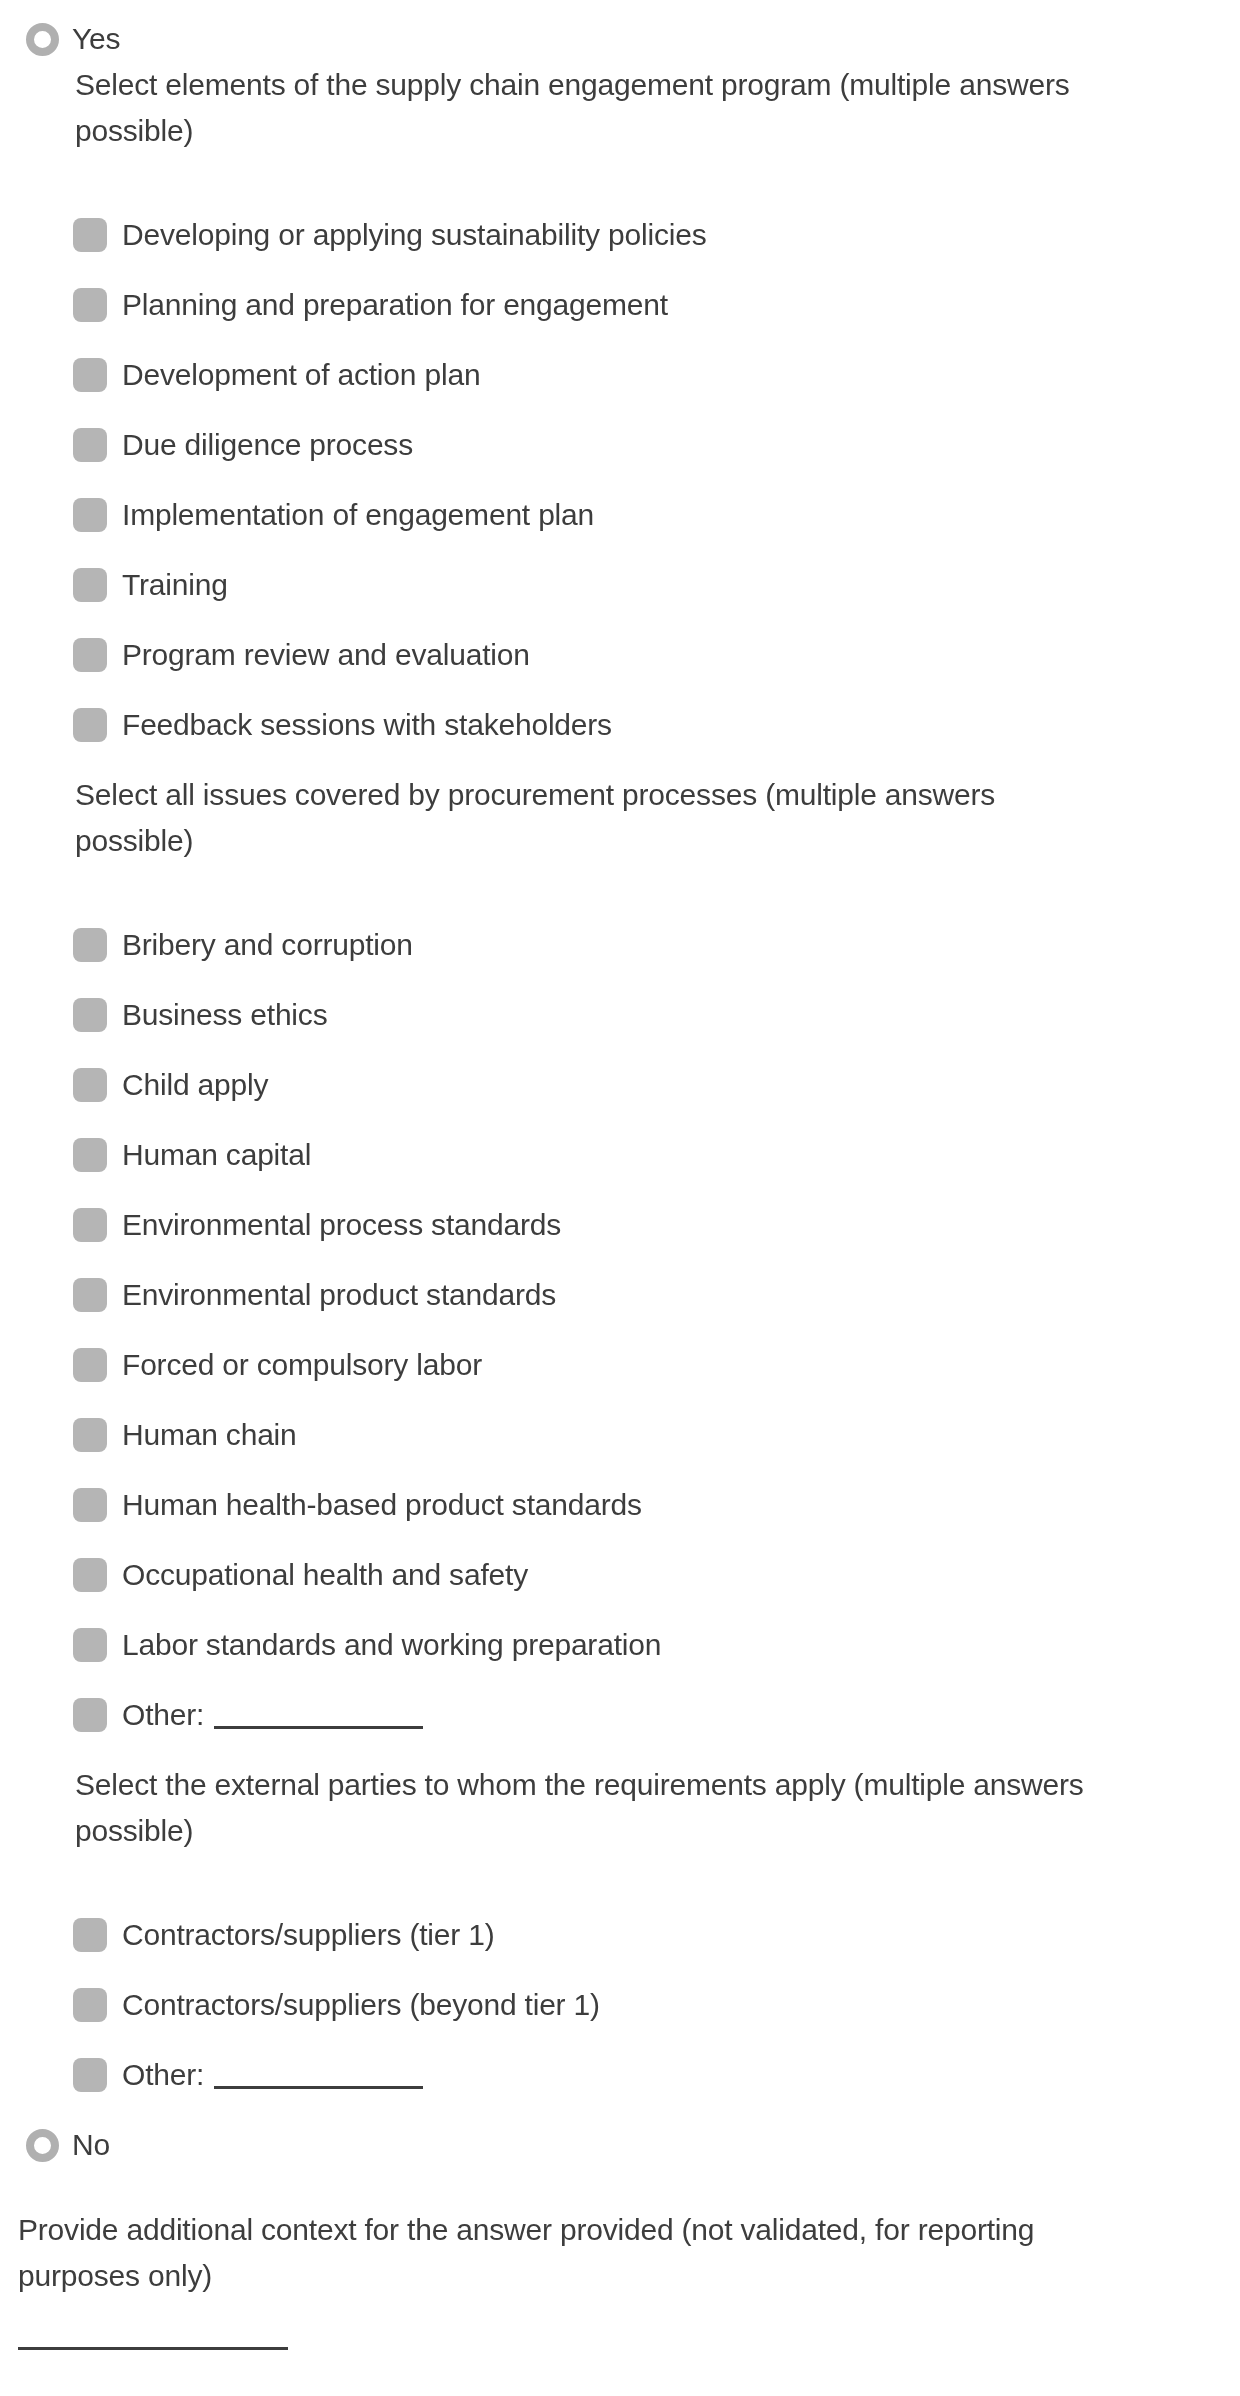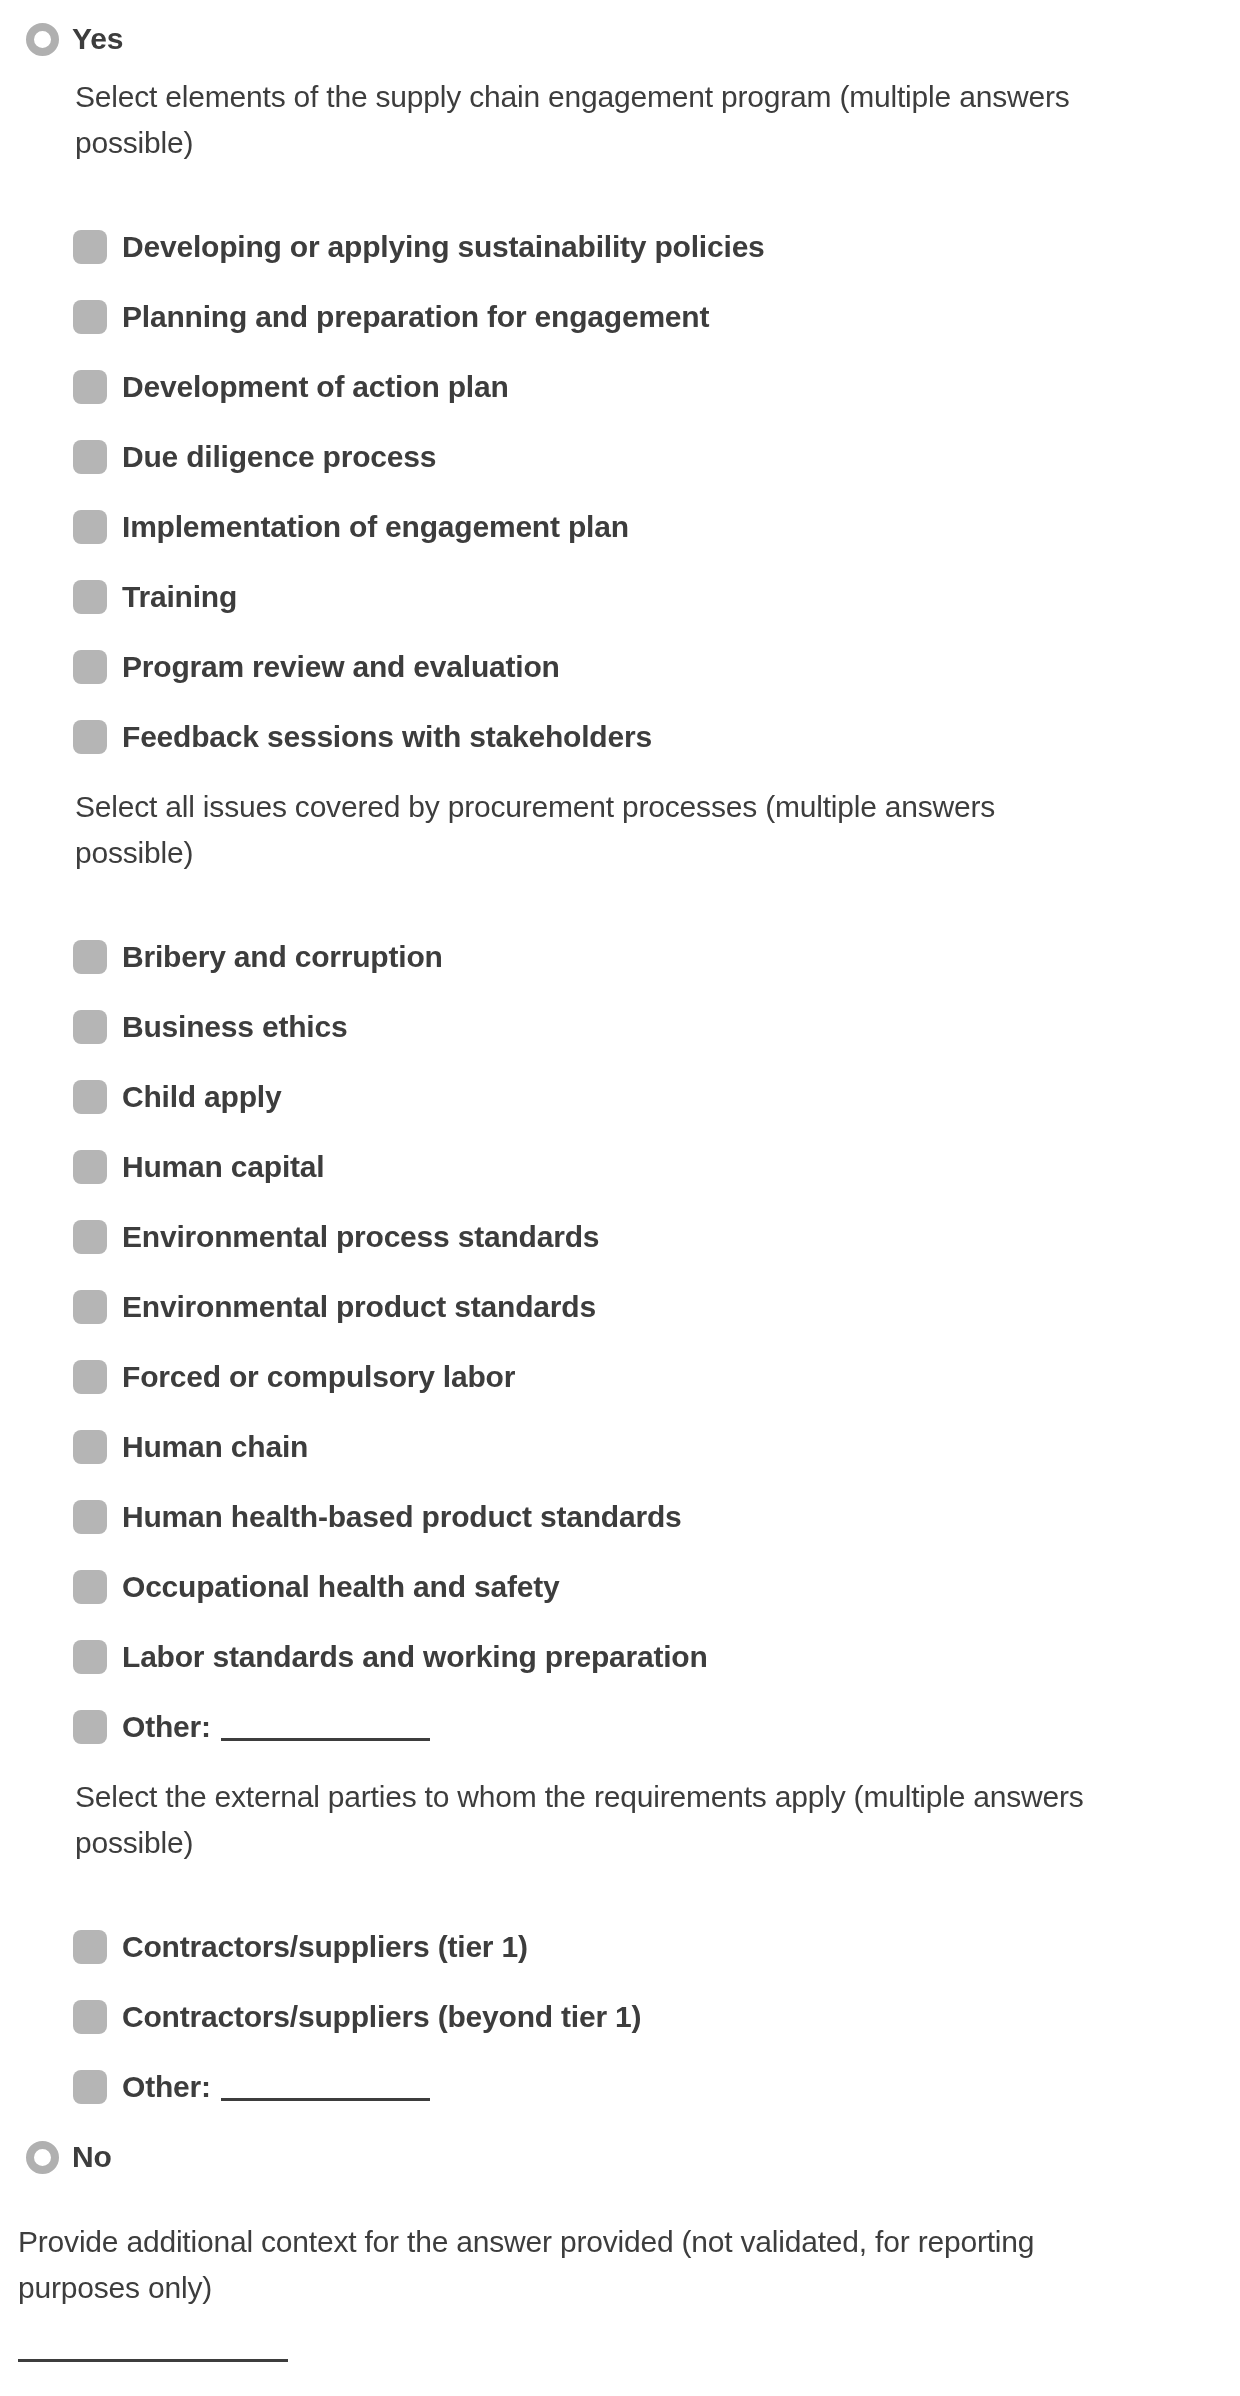--- a/index.html
+++ b/index.html
@@ -31,39 +31,39 @@
     border-radius: 50%;
     background: #ffffff;
     flex: none;
     box-sizing: content-box;
   }
 
   
   .question {
     margin: 8px 0 58px 75px;
   }
-  .radio-row + .question { margin-top: 12px; }
+  .radio-row + .question { margin-top: 0; }
   .question .qline { white-space: nowrap; }
 
   
   .option-row {
     display: flex;
     align-items: center;
     height: 46px;
     margin: 0 0 24px 73px;
     gap: 15px;
   }
   .checkbox {
     width: 34px;
     height: 34px;
     border-radius: 8px;
     background: #b5b5b5;
     flex: none;
   }
-  .option-label { white-space: nowrap; font-weight: bold; }
+  .option-label { white-space: nowrap; }
 
   
   .fill-line {
     display: inline-block;
     width: 209px;
     height: 0;
     border-bottom: 3px solid #3d3d3d;
     margin-left: 10px;
     vertical-align: -4px;
   }

